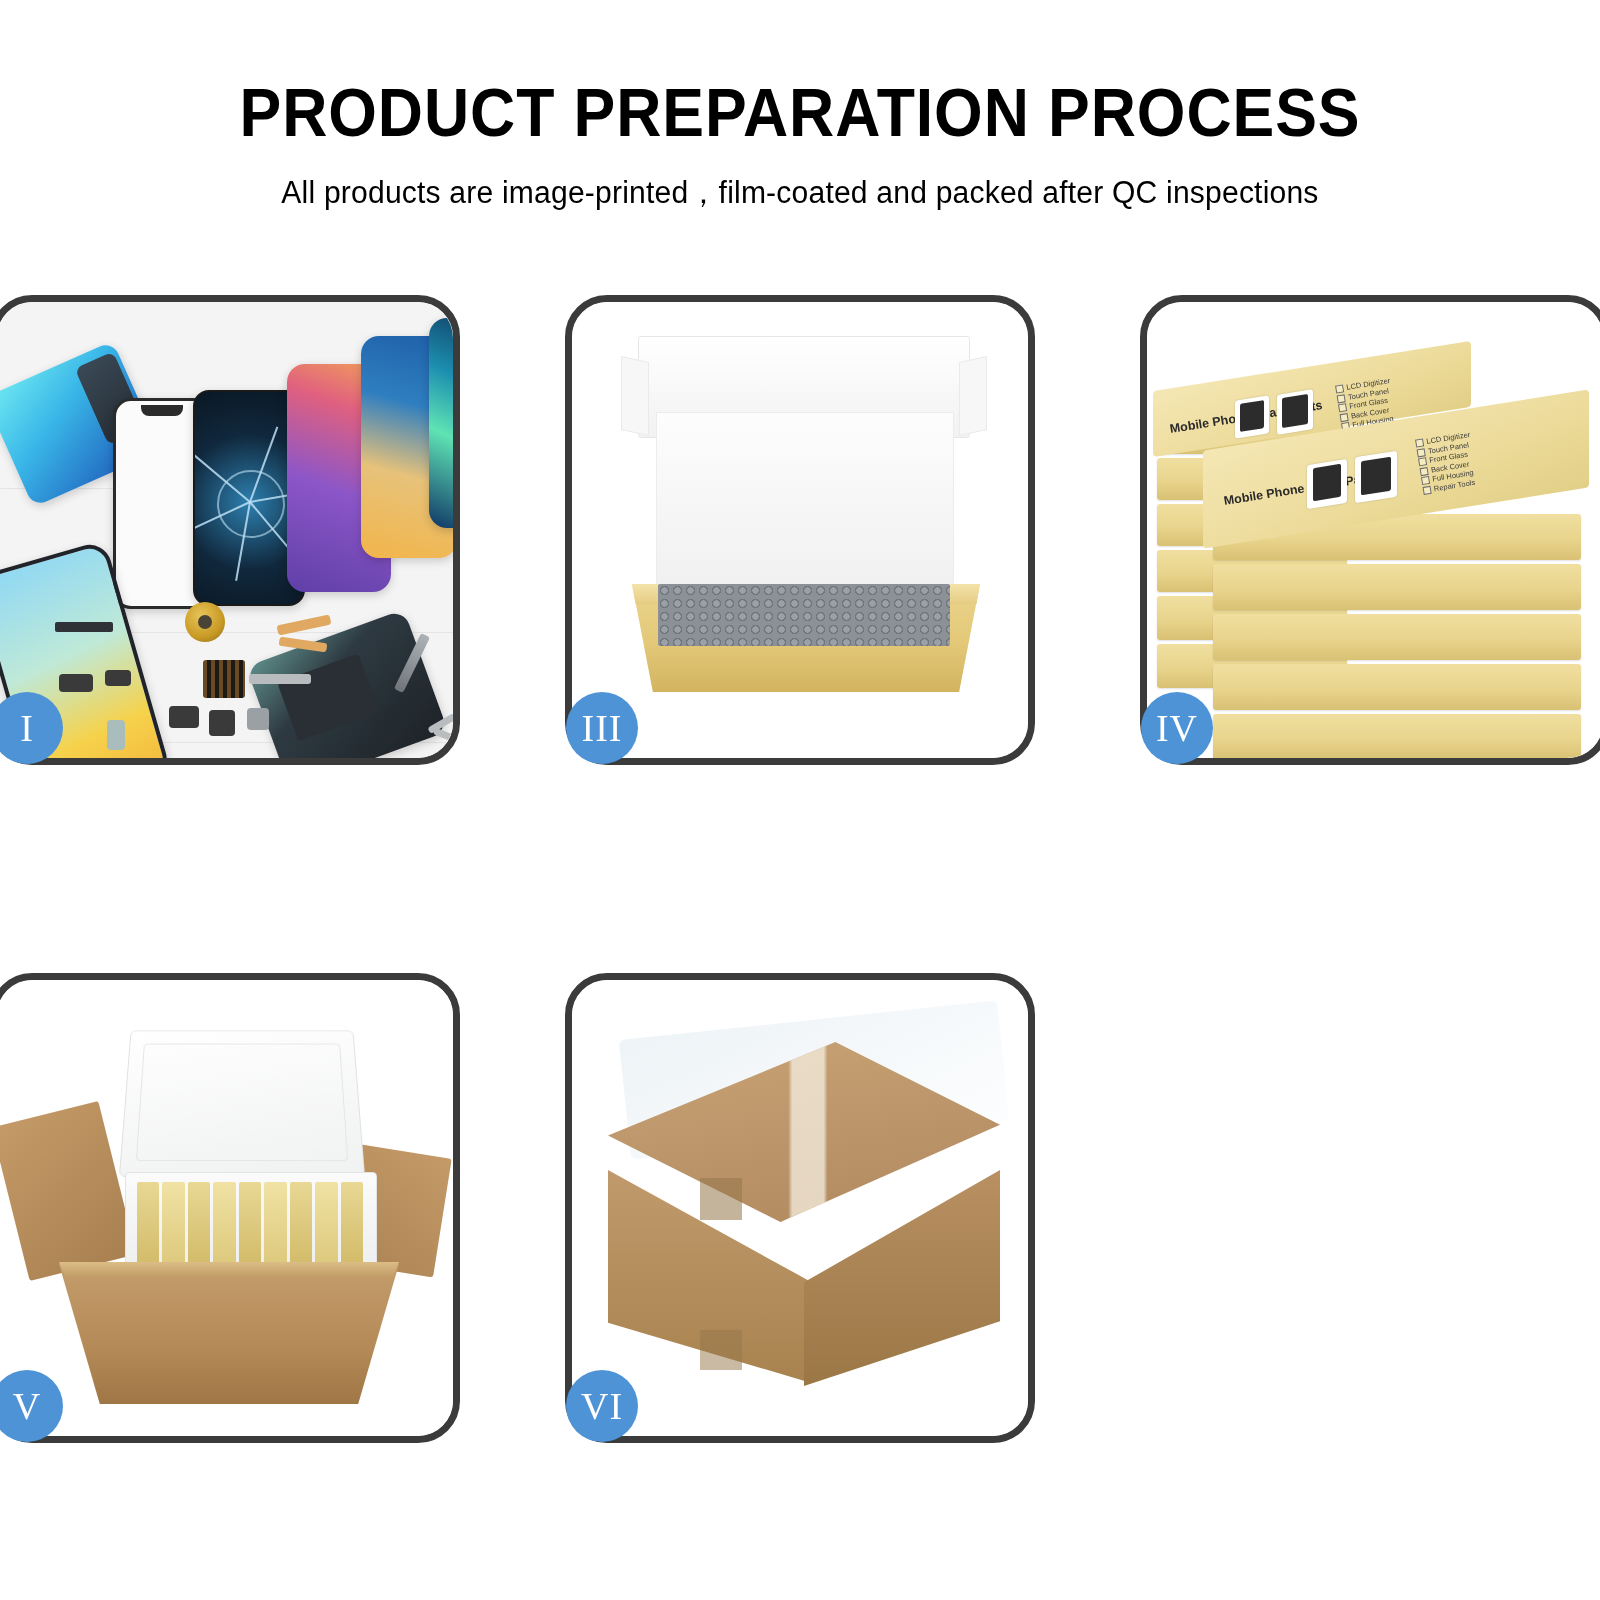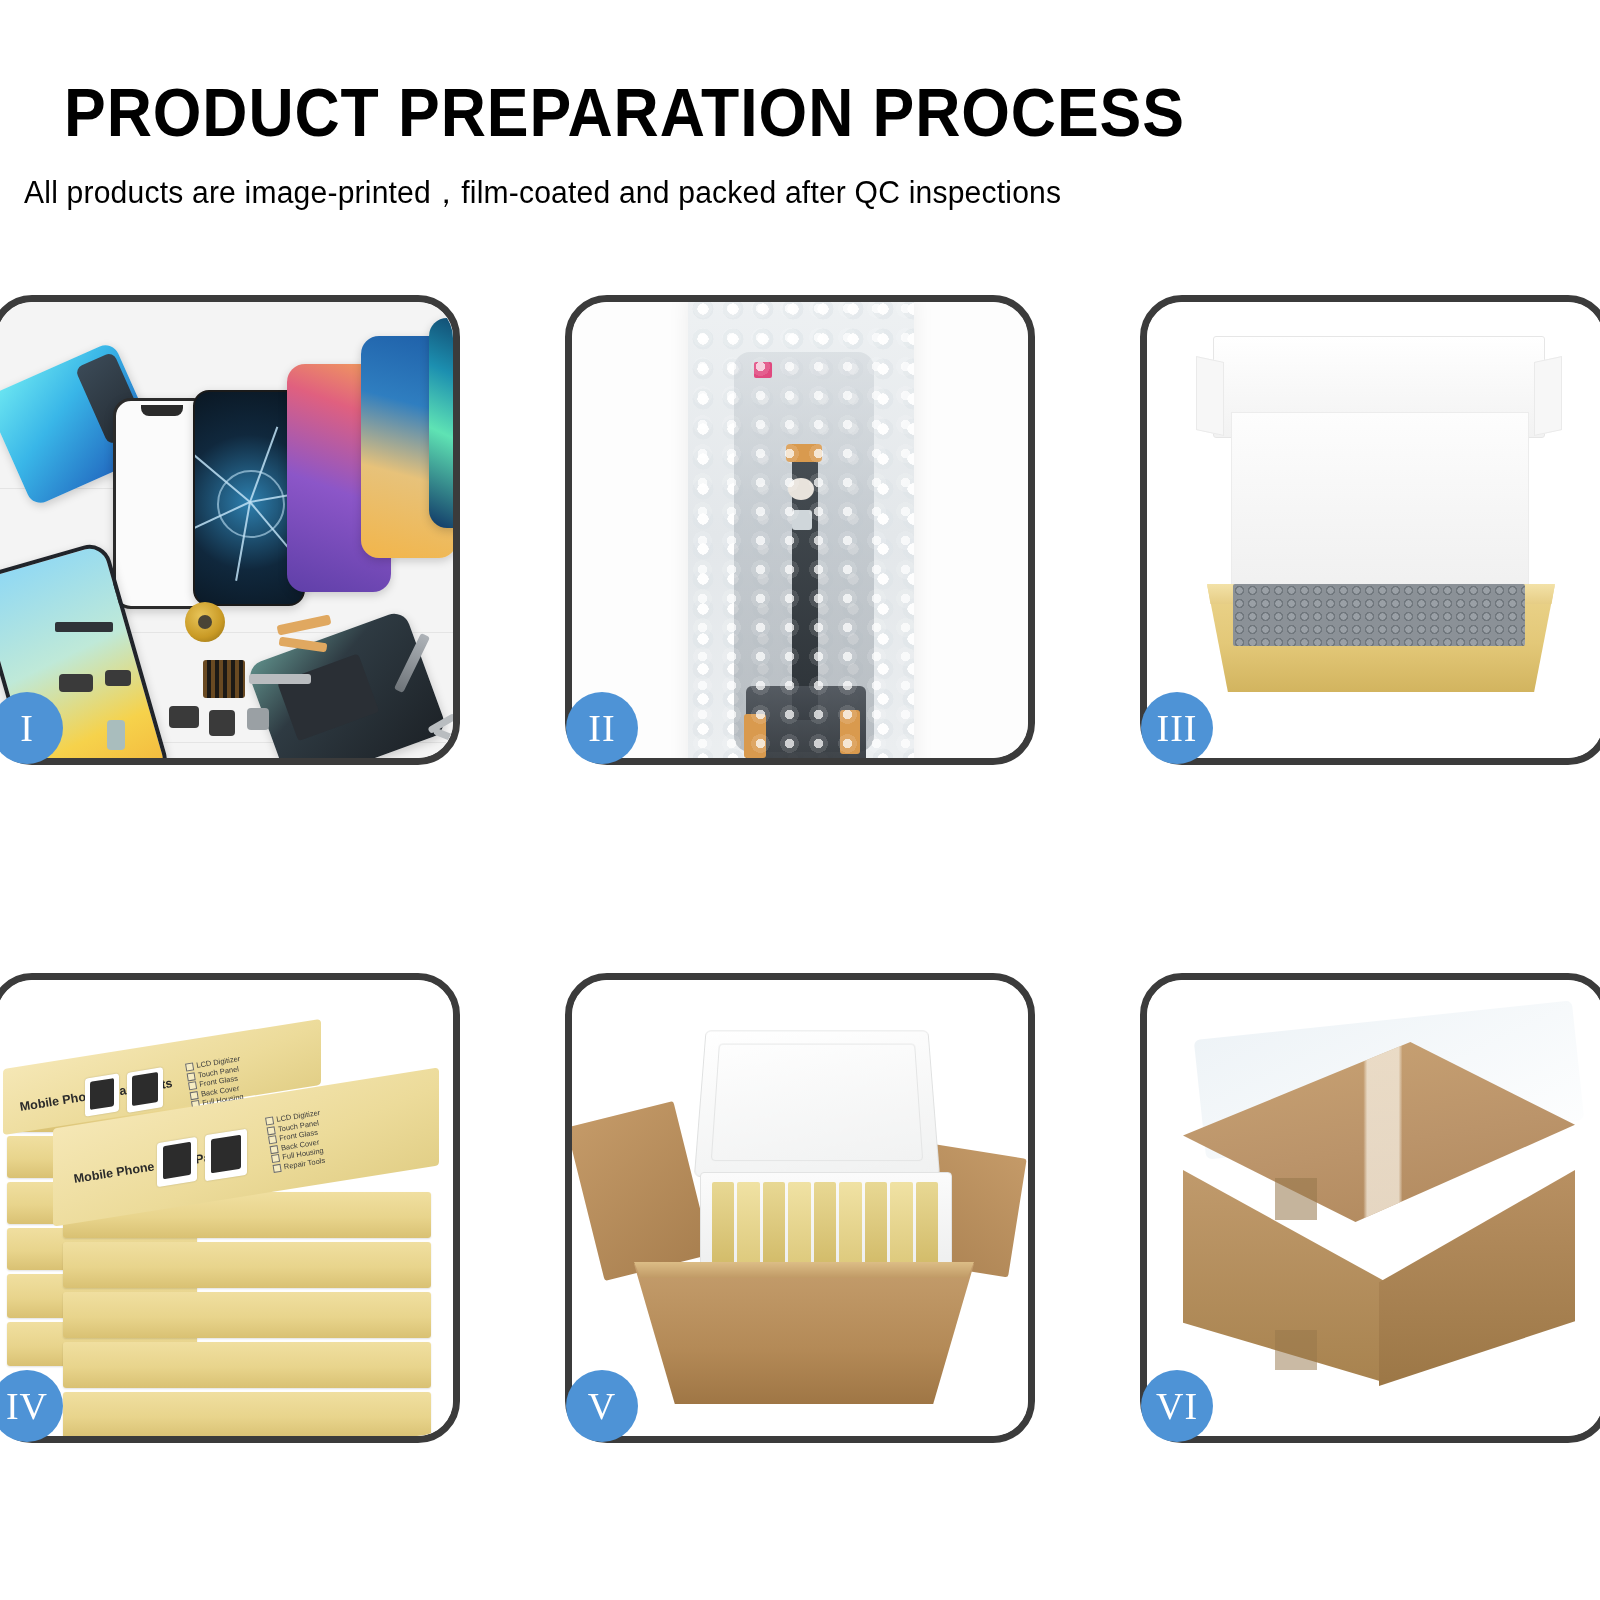--- a/index.html
+++ b/index.html
@@ -6,21 +6,21 @@
   body{
     width:1600px;height:1600px;
     background:#ffffff;
     font-family:"Liberation Sans", sans-serif;
     overflow:hidden;
     position:relative;
   }
   .page{width:1600px;height:1600px;position:relative;}
 
   
-  .header{padding-top:78px;}
+  .header{padding-top:78px;text-align:center;}
   .title{
     font-size:68px;
     font-weight:700;
     letter-spacing:1px;
     color:#000;
     line-height:1;
     transform:scaleX(0.92);
     font-family:"Liberation Sans", sans-serif;
   }
   .subtitle{
@@ -379,37 +379,20 @@
         <div class="part" style="left:212px;top:408px;width:26px;height:26px;border-radius:4px"></div>
         <div class="part" style="left:250px;top:406px;width:22px;height:22px;border-radius:4px;background:#9aa0a4"></div>
         <div class="part" style="left:110px;top:418px;width:18px;height:30px;border-radius:4px;background:#a9bdbd"></div>
         <div class="tweez"></div>
         <div class="part" style="left:430px;top:418px;width:30px;height:7px;border-radius:4px;background:#b9bdc0;transform:rotate(-30deg)"></div>
         <div class="part" style="left:436px;top:430px;width:26px;height:7px;border-radius:4px;background:#b9bdc0;transform:rotate(22deg)"></div>
       </div>
       <div class="badge">I</div>
     </div>
 
-    <div class="panel">
-      <div class="panel-inner p2">
-        <div class="bubble-bag">
-          <div class="lcd-under"></div>
-          <div class="pinktab"></div>
-          <div class="flexcable"></div>
-          <div class="conn1"></div>
-          <div class="conn2"></div>
-          <div class="conn3"></div>
-          <div class="botpart"></div>
-          <div class="botclip1"></div>
-          <div class="botclip2"></div>
-          <div class="bubble-overlay"></div>
-        </div>
-      </div>
-      <div class="badge">II</div>
-    </div>
 
     <div class="panel">
       <div class="panel-inner p3">
         <div class="lid3"></div>
         <div class="inner3"></div>
         <div class="tray3"></div>
         <div class="tray3-lip"></div>
         <div class="foam3"></div>
       </div>
       <div class="badge">III</div>

